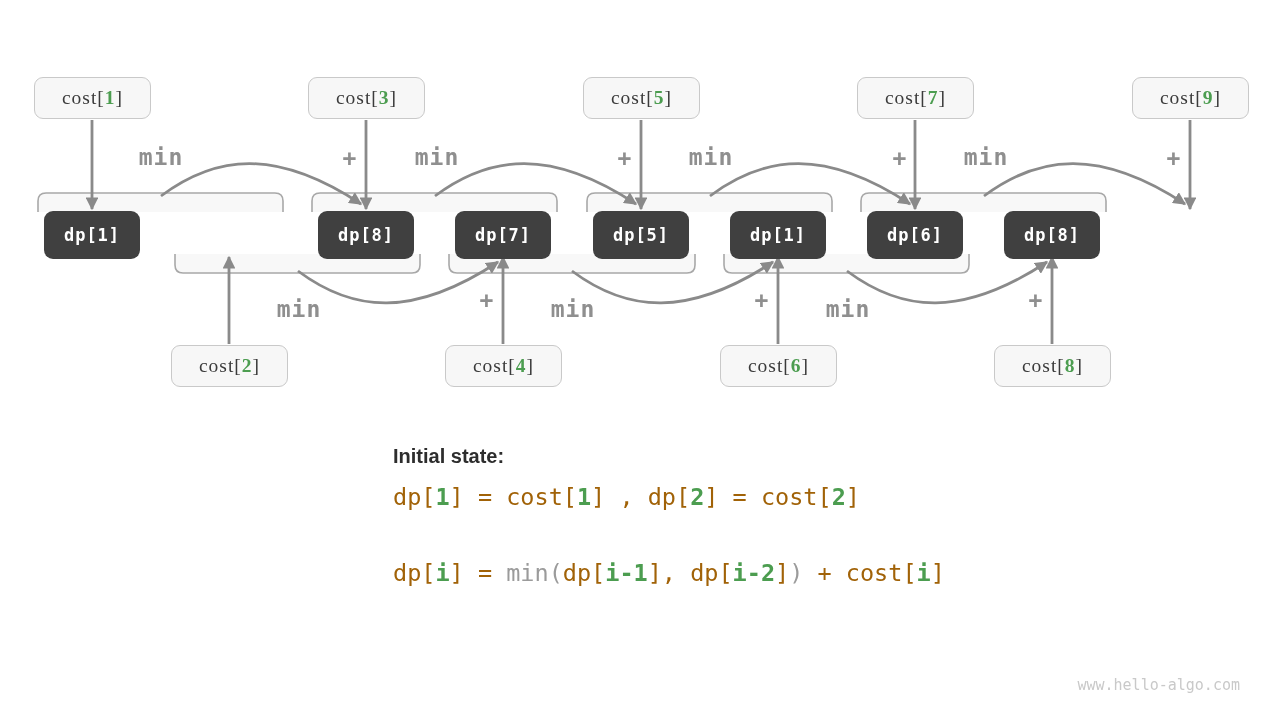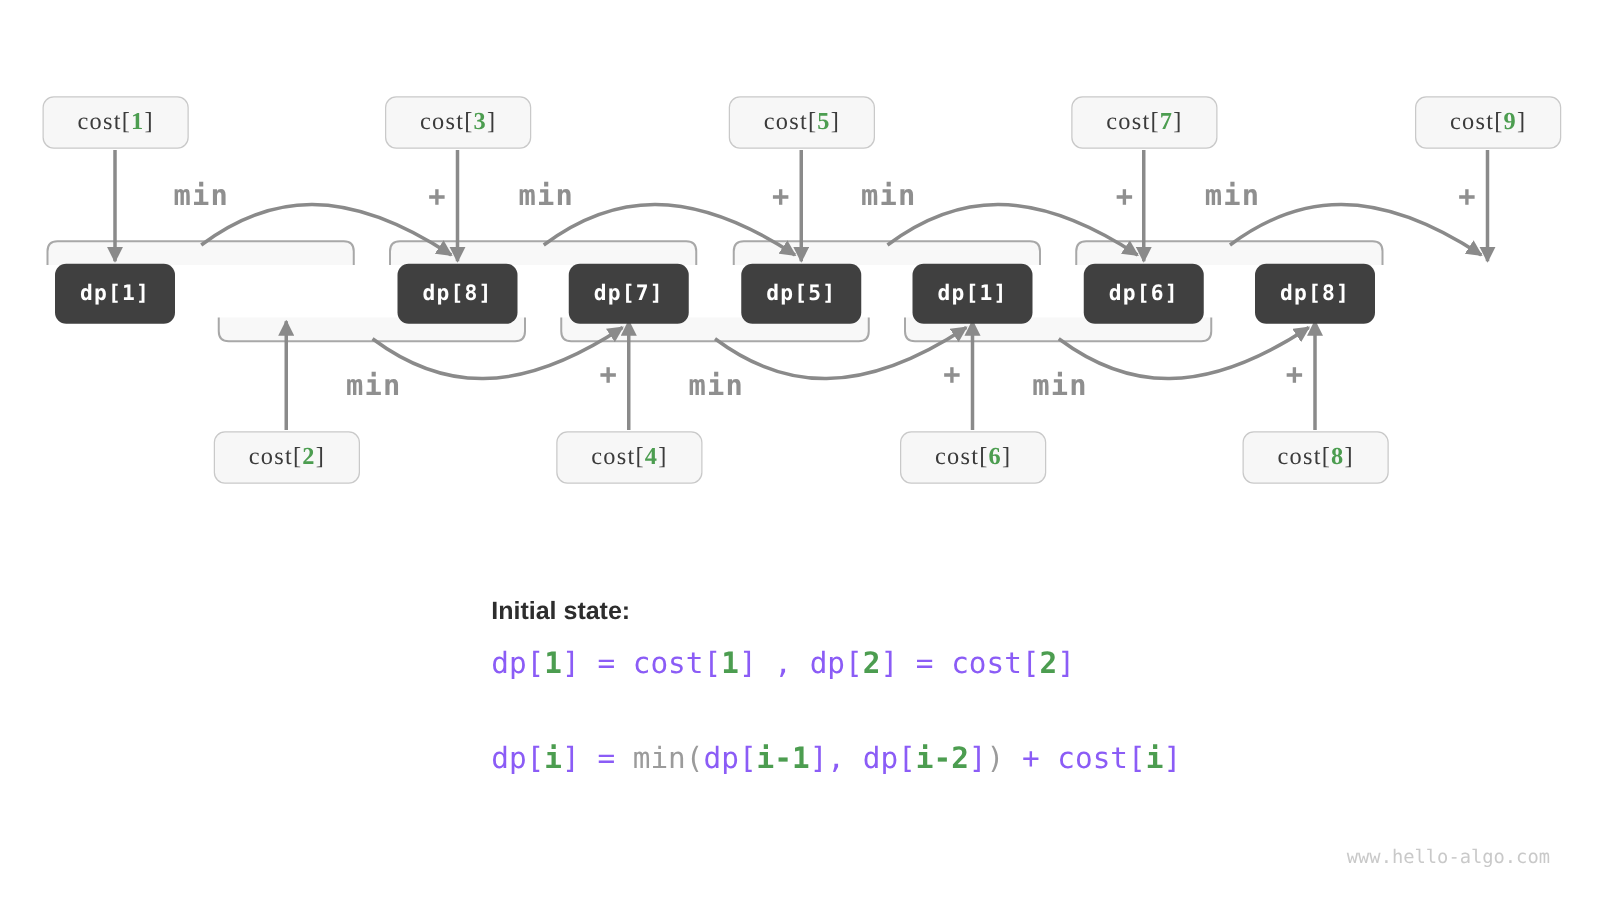--- a/index.html
+++ b/index.html
@@ -20,31 +20,31 @@
     letter-spacing:1px;
     font-family:Liberation Serif, serif;
   }
   .cost-top{top:77px;}
   .cost-bottom{top:345px;}
   .cost-box .num{color:#4c9d50;font-weight:600;}
   .op-label{
     position:absolute;transform:translate(-50%,-50%);
     color:#8f8f8f;font-size:23px;font-weight:bold;letter-spacing:1px;
   }
-  .notes{position:absolute;left:393px;top:477px;width:620px;}
+  .notes{position:absolute;left:393px;top:444px;width:620px;}
   .note-title{
     font-family:"Liberation Sans",sans-serif;font-weight:bold;
     font-size:20px;color:#2d2d2d;line-height:24px;
   }
   .note-eq{
     font-family:"DejaVu Sans Mono",monospace;font-size:23.5px;line-height:30px;
     margin-top:14px;white-space:pre;
   }
   .gap{height:32px;}
-  .c-d{color:#8b5cf6;}
+  .c-d{color:#a16207;}
   .c-g{color:#4c9d50;font-weight:600;}
   .c-gr{color:#9b9b9b;}
   .watermark{
     position:absolute;right:40px;top:676px;font-size:15px;color:#c9c9c9;
     font-family:"DejaVu Sans Mono",monospace;
     margin-left:47px;
   }
 </style>
 </head>
 <body>

